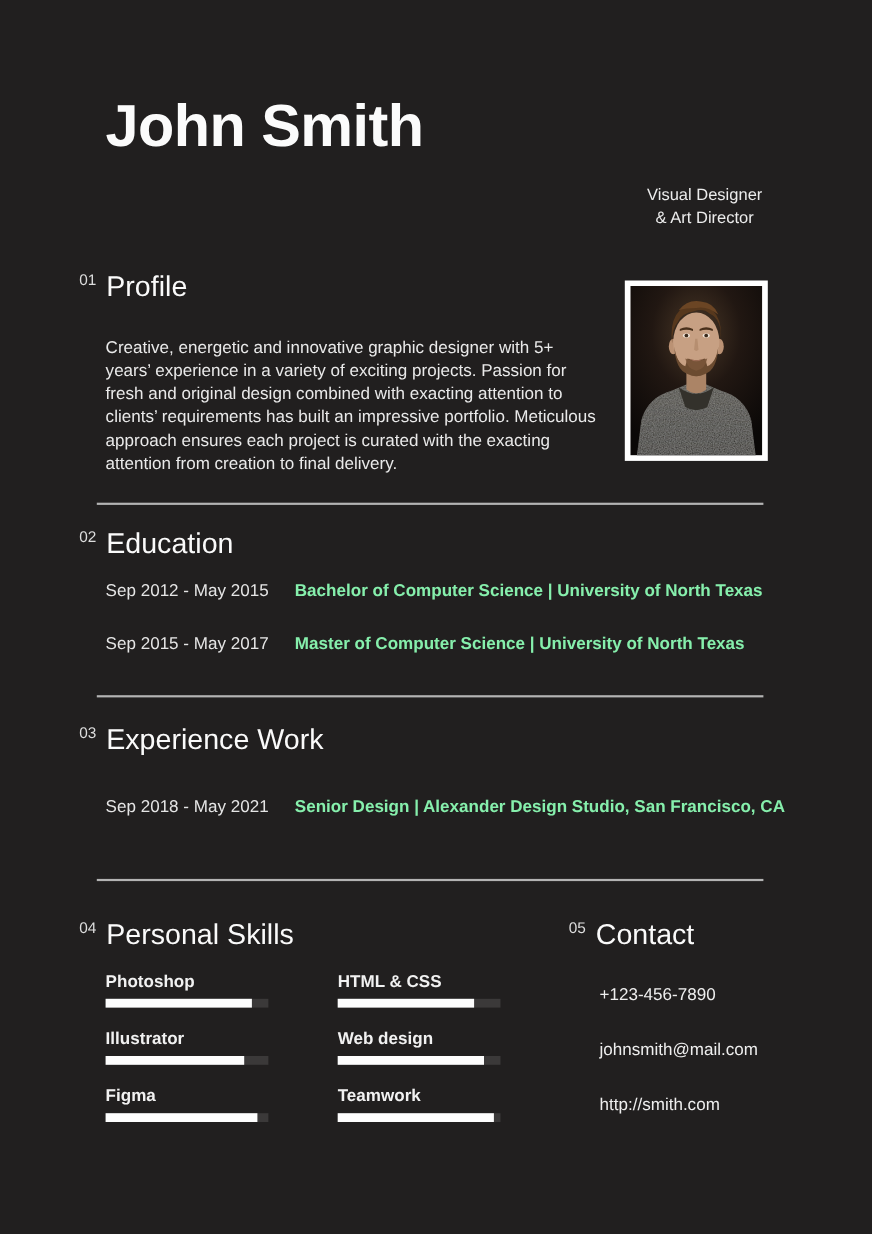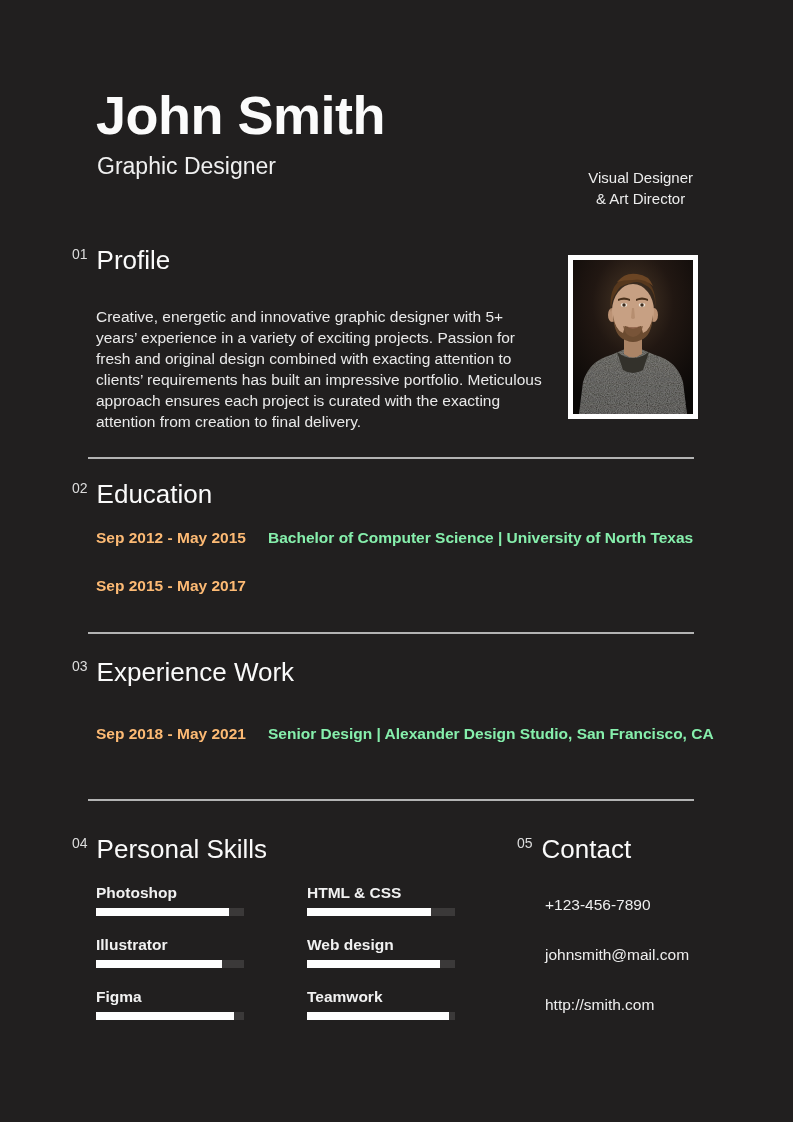--- a/index.html
+++ b/index.html
@@ -49,39 +49,38 @@
   .photo-frame svg{display:block;width:100%;height:100%;}
   
   .divider{
     position:absolute;left:88px;width:606px;height:2px;background:#b3b3b3;
   }
   
   .row{
     position:absolute;left:96px;display:flex;align-items:baseline;
     font-size:15.5px;line-height:20px;white-space:nowrap;
   }
-  .row-dates{width:172px;flex:none;font-weight:700;color:#fdba74;}
+  .row-dates{width:172px;flex:none;font-weight:400;color:#e5e5e5;}
   .row-detail{font-weight:700;color:#86efac;}
   
   .skills-col{position:absolute;top:884px;width:148px;}
   .skill{margin-bottom:20px;}
   .skill-label{font-size:15.5px;font-weight:600;line-height:18px;color:#f1f1f1;margin-bottom:6px;white-space:nowrap;}
   .bar-track{width:148px;height:8px;background:#3b3939;}
   .bar-fill{height:100%;background:#fdfdfd;}
   
   .contact-list{position:absolute;left:545px;top:896px;}
   .contact-item{font-size:15.5px;font-weight:500;line-height:18px;color:#eeeeee;margin-bottom:32px;white-space:nowrap;}
 </style>
 </head>
 <body>
 
 <div class="page">
 
   <div class="name">John Smith</div>
-  <div class="role">Graphic Designer</div>
   <div class="tagline">
     <span>Visual Designer</span><br>
     <span>&amp; Art Director</span>
   </div>
 
   <div class="sec-head" style="left:72px;top:246px;">
     <span class="sec-num">01</span>
     <h2 class="sec-title">Profile</h2>
   </div>
   <p class="profile-text">Creative, energetic and innovative graphic designer with 5+ years’ experience in a variety of exciting projects. Passion for fresh and original design combined with exacting attention to clients’ requirements has built an impressive portfolio. Meticulous approach ensures each project is curated with the exacting attention from creation to final delivery.</p>
@@ -147,20 +146,21 @@
   <div class="sec-head" style="left:72px;top:480px;">
     <span class="sec-num">02</span>
     <h2 class="sec-title">Education</h2>
   </div>
   <div class="row" style="top:528px;">
     <span class="row-dates">Sep 2012 - May 2015</span>
     <span class="row-detail">Bachelor of Computer Science | University of North Texas</span>
   </div>
   <div class="row" style="top:576px;">
     <span class="row-dates">Sep 2015 - May 2017</span>
+    <span class="row-detail">Master of Computer Science | University of North Texas</span>
   </div>
 
   <div class="divider" style="top:632px;"></div>
 
   <div class="sec-head" style="left:72px;top:658px;">
     <span class="sec-num">03</span>
     <h2 class="sec-title">Experience Work</h2>
   </div>
   <div class="row" style="top:724px;">
     <span class="row-dates">Sep 2018 - May 2021</span>

